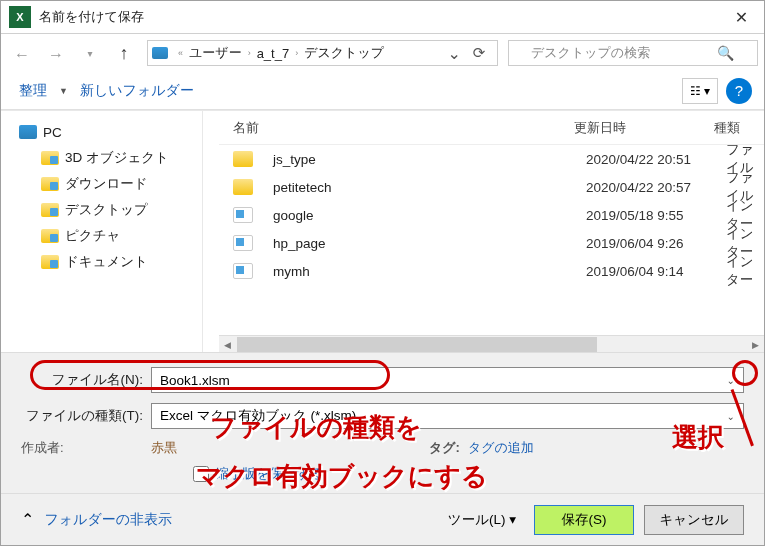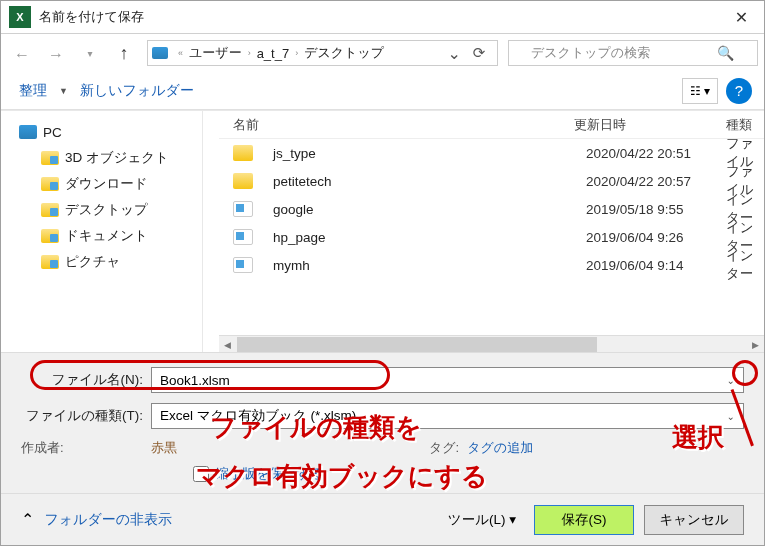--- a/index.html
+++ b/index.html
@@ -27,45 +27,45 @@
   .toolbar .view { width: 36px; height: 26px; border: 1px solid #ccc; display: flex; align-items: center; justify-content: center; margin-right: 8px; cursor: pointer; font-size: 12px; }
   .toolbar .help { width: 26px; height: 26px; border-radius: 50%; background: #0078d4; color: #fff; display: flex; align-items: center; justify-content: center; font-size: 15px; cursor: pointer; }
   .body { flex: 1; display: flex; min-height: 0; border-top: 1px solid #e8e8e8; gap: 16px; }
   .sidebar { width: 202px; border-right: 1px solid #e8e8e8; padding-top: 8px; overflow: hidden; }
   .tree-item { display: flex; align-items: center; height: 26px; padding-left: 18px; font-size: 13.5px; color: #222; cursor: pointer; gap: 6px; }
   .tree-item.child { padding-left: 40px; }
   .pc-ico { width: 18px; height: 14px; background: linear-gradient(#3498db,#2980b9); border-radius: 2px; }
   .fold-ico { width: 18px; height: 14px; background: linear-gradient(#fce38a,#f5c518); border-radius: 2px; position: relative; }
   .fold-ico::after { content: ""; position: absolute; right: 1px; bottom: 1px; width: 8px; height: 8px; background: #4aa3df; border-radius: 1px; }
   .filepane { flex: 1; display: flex; flex-direction: column; }
-  .cols { display: flex; height: 28px; align-items: center; border-bottom: 1px solid #eee; font-size: 13px; color: #444; }
+  .cols { display: flex; height: 34px; align-items: center; border-bottom: 1px solid #eee; font-size: 13px; color: #444; }
   .cols .c1 { width: 355px; padding-left: 14px; }
   .cols .c2 { width: 140px; }
-  .cols .c3 { flex: 1; text-align: center; }
+  .cols .c3 { flex: 1; }
   .rows { flex: 1; overflow: hidden; }
   .row { display: flex; height: 28px; align-items: center; font-size: 13.5px; color: #222; cursor: pointer; }
   .row .ic { width: 20px; height: 16px; margin-left: 14px; margin-right: 8px; background: linear-gradient(#fce38a,#f5c518); border-radius: 2px; position: relative; }
   .row.file .ic { background: #fff; border: 1px solid #ccc; }
   .row.file .ic::after { content: ""; position: absolute; left: 2px; top: 2px; width: 8px; height: 8px; background: #4aa3df; }
   .row .nm { width: 325px; padding-left: 12px; }
   .row .dt { width: 140px; color: #333; }
   .row .ty { flex: 1; color: #333; }
   .hsbar { height: 17px; background: #f0f0f0; border-top: 1px solid #ddd; position: relative; }
   .hsbar .thumb { position: absolute; left: 18px; top: 1px; height: 15px; width: 360px; background: #cfcfcf; }
   .hsbar .arr { position: absolute; top: 0; width: 17px; height: 17px; display: flex; align-items: center; justify-content: center; color: #777; font-size: 9px; }
   .hsbar .arr.l { left: 0; } .hsbar .arr.r { right: 0; }
   .form { background: #f0f0f0; padding: 14px 20px 10px 20px; border-top: 1px solid #ddd; }
   .frow { display: flex; align-items: center; margin-bottom: 10px; }
   .frow label { width: 130px; text-align: right; padding-right: 8px; font-size: 13.5px; color: #222; }
   .frow .field { flex: 1; border: 1px solid #888; background: #fff; height: 26px; display: flex; align-items: center; padding: 0 8px; font-size: 13.5px; }
   .frow .field .dv { margin-left: auto; color: #555; font-size: 10px; }
   .meta { display: flex; font-size: 13px; color: #555; margin-bottom: 8px; }
   .meta .ml { width: 130px; text-align: left; padding-right: 8px; }
   .meta .mv { color: #8a5a2b; }
-  .meta .tag { margin-left: 252px; text-align: right; padding-right: 8px; }
+  .meta .tag { margin-left: 252px; text-align: right; padding-right: 8px; font-weight: bold; }
   .meta .tagv { color: #1a5fb4; cursor: pointer; }
   .chk { display: flex; align-items: center; margin-left: 172px; color: #1a5fb4; font-size: 13.5px; gap: 6px; }
   .chk input { width: 16px; height: 16px; }
   .footer { height: 52px; display: flex; align-items: center; padding: 0 20px; background: #f0f0f0; border-top: 1px solid #ddd; gap: 10px; }
   .footer .hide { color: #1a5fb4; font-size: 14px; cursor: pointer; }
   .footer .sp { flex: 1; }
   .footer .tool { font-size: 13.5px; padding: 4px 8px; cursor: pointer; }
   .footer .btn { width: 100px; height: 30px; border: 1px solid #888; background: #e1e1e1; font-size: 13.5px; cursor: pointer; display: flex; align-items: center; justify-content: center; }
   .footer .btn.primary { border: 1px solid #2a7ad1; background: #bef264; }
   .anno { position: absolute; color: #cc0000; font-size: 26px; font-weight: bold; text-shadow: 2px 2px 0 #fff; pointer-events: none; }
@@ -126,25 +126,25 @@
       <div class="tree-item child">
           <div class="fold-ico"></div>
           <span>ダウンロード</span>
         </div>
       <div class="tree-item child">
           <div class="fold-ico"></div>
           <span>デスクトップ</span>
         </div>
       <div class="tree-item child">
           <div class="fold-ico"></div>
+          <span>ピクチャ</span>
+        </div>
+      <div class="tree-item child">
+          <div class="fold-ico"></div>
           <span>ドキュメント</span>
-        </div>
-      <div class="tree-item child">
-          <div class="fold-ico"></div>
-          <span>ピクチャ</span>
         </div>
     </div>
     <div class="filepane">
       <div class="cols">
         <div class="c1">名前</div>
         <div class="c2">更新日時</div>
         <div class="c3">種類</div>
       </div>
       <div class="rows" id="rows">
           <div class="row">

